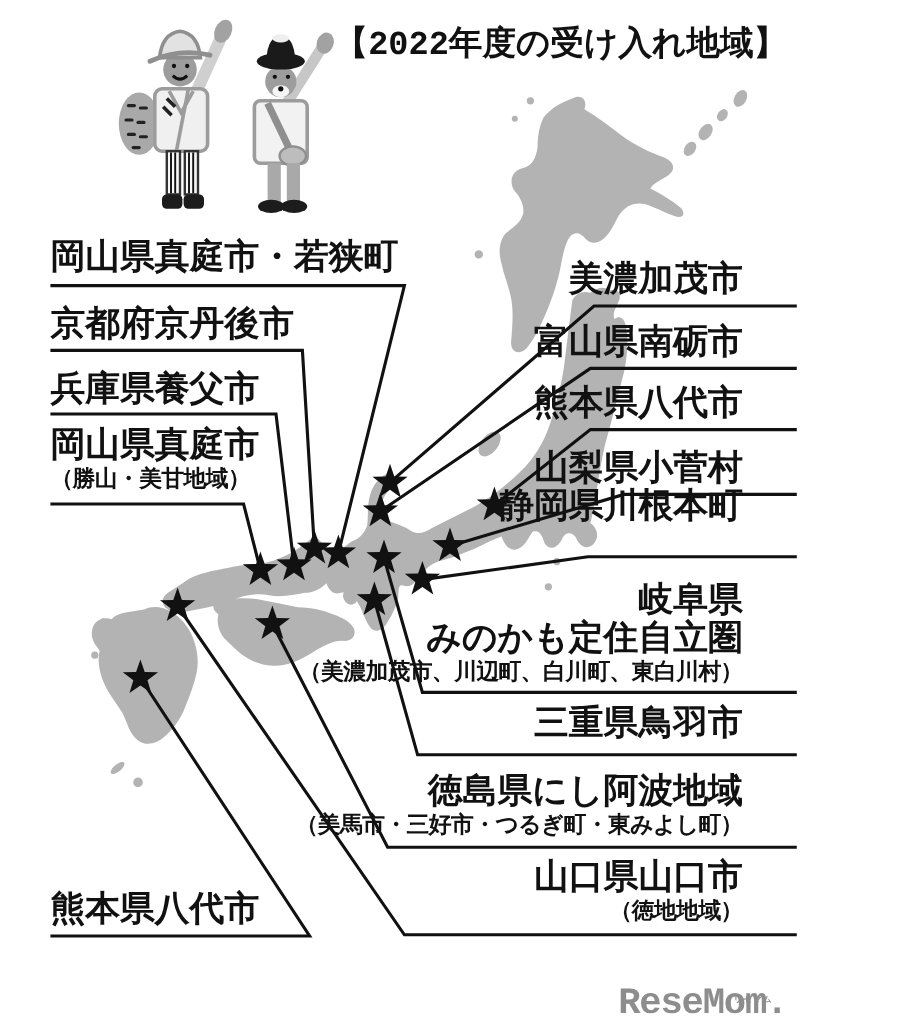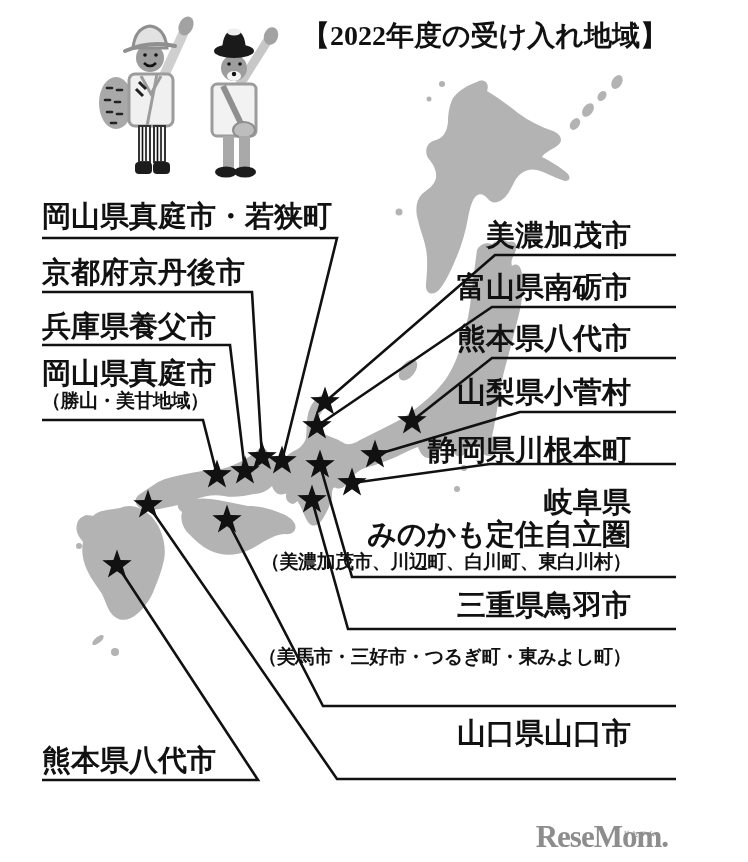--- a/index.html
+++ b/index.html
@@ -1,23 +1,22 @@
 <!DOCTYPE html>
 <html><head>
 <meta charset="utf-8">
 <style>
   html,body{margin:0;padding:0;background:#ffffff;}
   #stage{
     position:relative;
     width:664px;height:862px;
     background:#ffffff;
     overflow:hidden;
-    font-family:Liberation Serif, serif;
+    font-family:Liberation Mono, monospace;
     color:#111111;
-    padding-left:12px;
   }
   #map-layer{position:absolute;left:0;top:0;width:748px;height:862px;}
   #illustration{position:absolute;left:95px;top:8px;width:200px;height:170px;}
   #page-title{
     position:absolute;top:17px;right:8px;
     font-size:28px;font-weight:bold;letter-spacing:0px;white-space:nowrap;
   }
   .region-label{
     position:absolute;
     font-weight:bold;
@@ -242,36 +241,38 @@
       </div>
       <div class="region-label right" style="top: 271px;">
         <div class="main">富山県南砺市</div>
       </div>
       <div class="region-label right" style="top: 322px;">
         <div class="main">熊本県八代市</div>
       </div>
       <div class="region-label right" style="top: 376px;">
         <div class="main">山梨県小菅村</div>
       </div>
-      <div class="region-label right" style="top: 434px;">
+      <div class="region-label right" style="top: 408px;">
         <div class="main">静岡県川根本町</div>
       </div>
       <div class="region-label right" style="top: 486px;">
         <div class="main">岐阜県</div>
         <div class="main">みのかも定住自立圏</div>
         <div class="sub">（美濃加茂市、川辺町、白川町、東白川村）</div>
       </div>
       <div class="region-label right" style="top: 589px;">
         <div class="main">三重県鳥羽市</div>
       </div>
       <div class="region-label right" style="top: 645px;">
+        <div class="main">徳島県にし阿波地域</div>
         <div class="sub">（美馬市・三好市・つるぎ町・東みよし町）</div>
       </div>
       <div class="region-label right" style="top: 717px; margin-left: 20px;">
         <div class="main">山口県山口市</div>
+        <div class="sub">（徳地地域）</div>
       </div>
     </div>
 
   <div id="logo">
     <span class="ruby">リセマム</span><span>ReseMom</span><span>.</span>
   </div>
 
 </div>
 
 </body></html>

